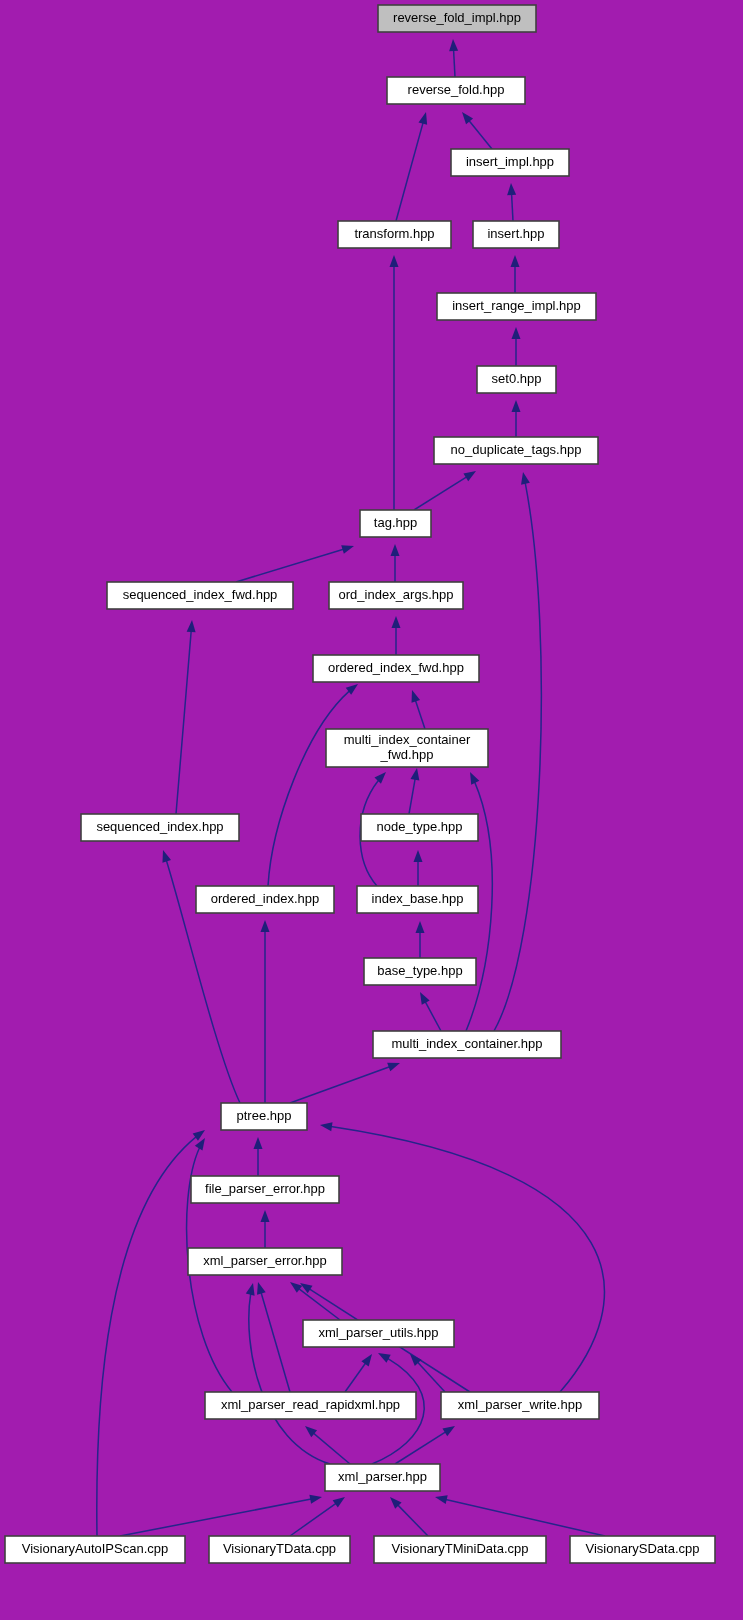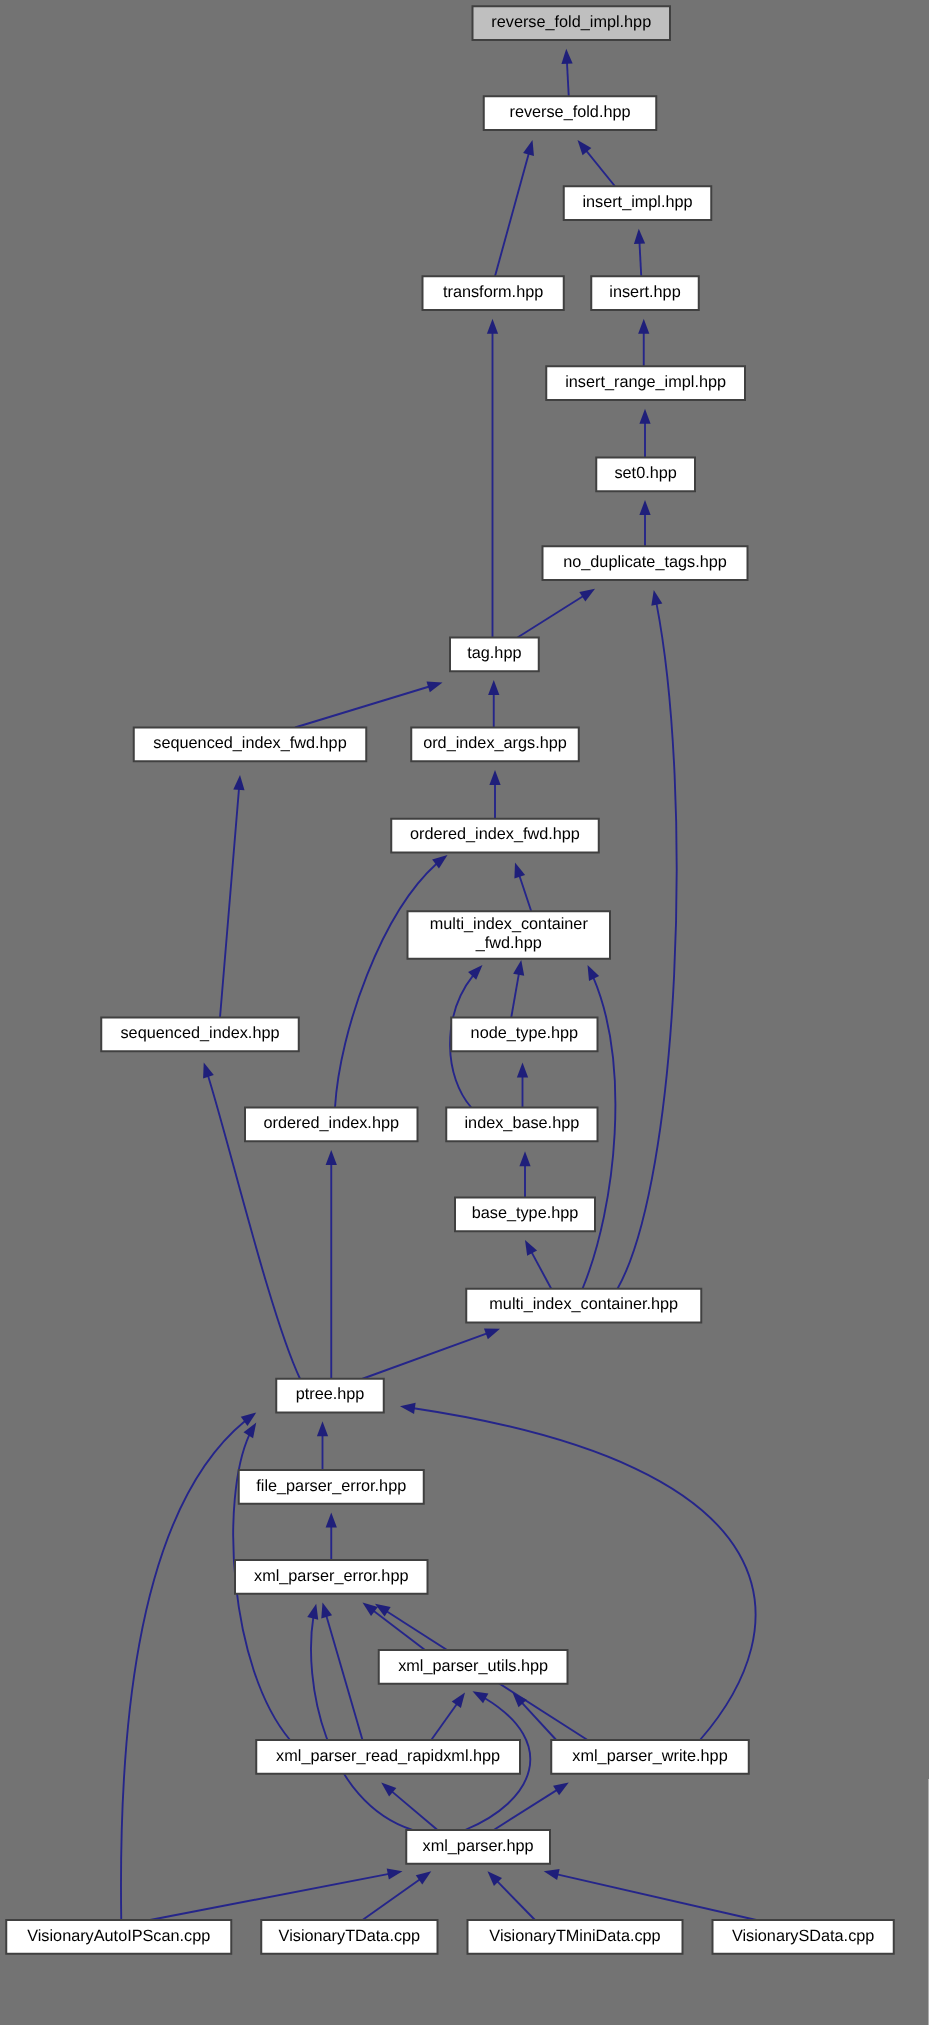--- a/index.html
+++ b/index.html
@@ -7,21 +7,21 @@
     padding: 0;
     background: #ffffff;
   }
   body {
     font-family: "Liberation Sans", sans-serif;
   }
   #graph-root {
     position: relative;
     width: 743px;
     height: 1620px;
-    background: #737373;
+    background: #a21caf;
     overflow: hidden;
     text-align: center;
   }
   svg#graph-svg {
     position: absolute;
     left: 0;
     top: 0;
     width: 743px;
     height: 1620px;
     display: block;

